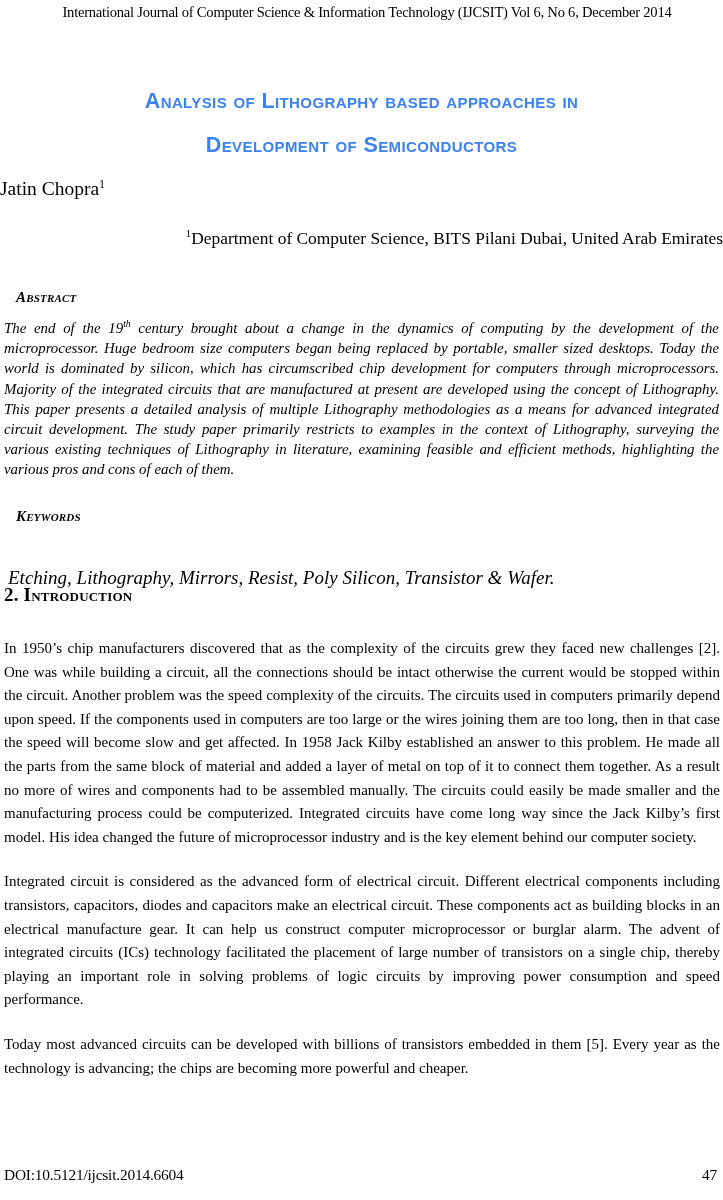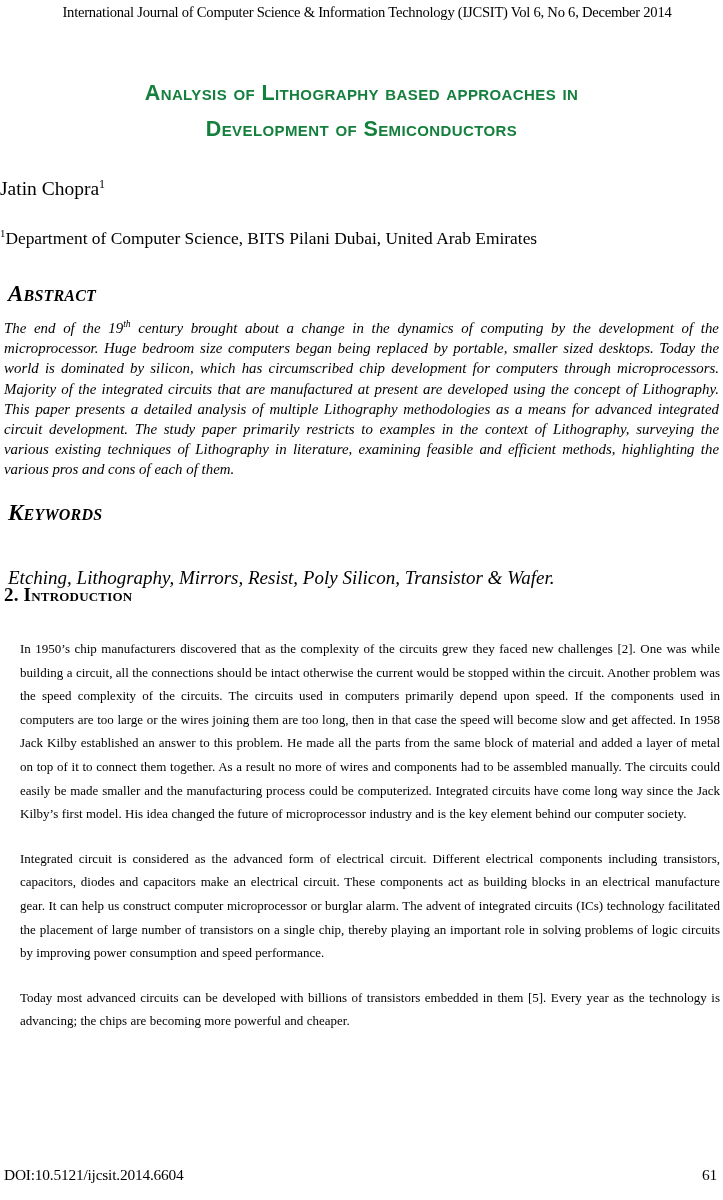--- a/index.html
+++ b/index.html
@@ -46,22 +46,22 @@
     top: 75px;
     text-align: center;
   }
   .paper-title {
     font-family: "Liberation Sans", "DejaVu Sans", sans-serif;
     font-weight: bold;
     font-size: 21.5px;
     line-height: 36px;
     font-variant: small-caps;
     letter-spacing: 0.4px;
-    margin: 0;
-    color: #15803d;
+    margin: 8px;
+    color: #3b82f6;
   }
 
   
   .author {
     position: absolute;
     left: 0; right: 0;
     top: 178px;
     text-align: left;
     font-size: 19.5px;
     font-family: "Liberation Serif", "DejaVu Serif", serif;
@@ -70,34 +70,34 @@
     font-size: 0.62em;
     vertical-align: super;
     line-height: 0;
   }
 
   
   .affil {
     position: absolute;
     left: 0; right: 0;
     top: 228px;
-    text-align: left;
+    text-align: right;
     font-size: 17.4px;
     font-family: "Liberation Serif", "DejaVu Serif", serif;
   }
 
   
   .sec-head-italic {
     font-family: "Liberation Serif", "DejaVu Serif", serif;
     font-style: italic;
     font-weight: bold;
     font-variant: small-caps;
-    font-size: 23px;
+    font-size: 15px;
     letter-spacing: 0.2px;
-    margin: 4px;
+    margin: 12px;
     text-align: center;
   }
   .sec-head-bold {
     font-family: "Liberation Serif", "DejaVu Serif", serif;
     font-weight: bold;
     font-variant: small-caps;
     font-size: 19px;
     letter-spacing: 0.2px;
     margin: 0;
   }
@@ -142,25 +142,25 @@
 
   
   .body-area {
     position: absolute;
     left: 4px;
     top: 637px;
     width: 716px;
   }
   .body-par {
     font-family: "Liberation Serif", "DejaVu Serif", serif;
-    font-size: 13px;
+    font-size: 15px;
     line-height: 23.6px;
     text-align: justify;
     text-justify: inter-word;
-    margin: 0 0 21px 16px;
+    margin: 0 0 21px 0;
     hyphens: none;
     word-spacing: 0.1px;
   }
   .body-par:last-child { margin-bottom: 0; }
 
   
   .footer {
     position: absolute;
     left: 4px;
     right: 6px;
@@ -206,16 +206,16 @@
   <h2 id="intro-heading" class="sec-head-bold">2. Introduction</h2>
 
   <div class="body-area">
     <p class="body-par">In 1950’s chip manufacturers discovered that as the complexity of the circuits grew they faced new challenges [2]. One was while building a circuit, all the connections should be intact otherwise the current would be stopped within the circuit. Another problem was the speed complexity of the circuits. The circuits used in computers primarily depend upon speed. If the components used in computers are too large or the wires joining them are too long, then in that case the speed will become slow and get affected. In 1958 Jack Kilby established an answer to this problem. He made all the parts from the same block of material and added a layer of metal on top of it to connect them together. As a result no more of wires and components had to be assembled manually. The circuits could easily be made smaller and the manufacturing process could be computerized. Integrated circuits have come long way since the Jack Kilby’s first model. His idea changed the future of microprocessor industry and is the key element behind our computer society.</p>
     <p class="body-par">Integrated circuit is considered as the advanced form of electrical circuit. Different electrical components including transistors, capacitors, diodes and capacitors make an electrical circuit. These components act as building blocks in an electrical manufacture gear. It can help us construct computer microprocessor or burglar alarm. The advent of integrated circuits (ICs) technology facilitated the placement of large number of transistors on a single chip, thereby playing an important role in solving problems of logic circuits by improving power consumption and speed performance.</p>
     <p class="body-par">Today most advanced circuits can be developed with billions of transistors embedded in them [5]. Every year as the technology is advancing; the chips are becoming more powerful and cheaper.</p>
   </div>
 
   <div class="footer">
     <span class="footer-doi">DOI:10.5121/ijcsit.2014.6604</span>
-    <span class="footer-page">61</span>
+    <span class="footer-page">47</span>
   </div>
 
 </div>
 
 </body></html>

